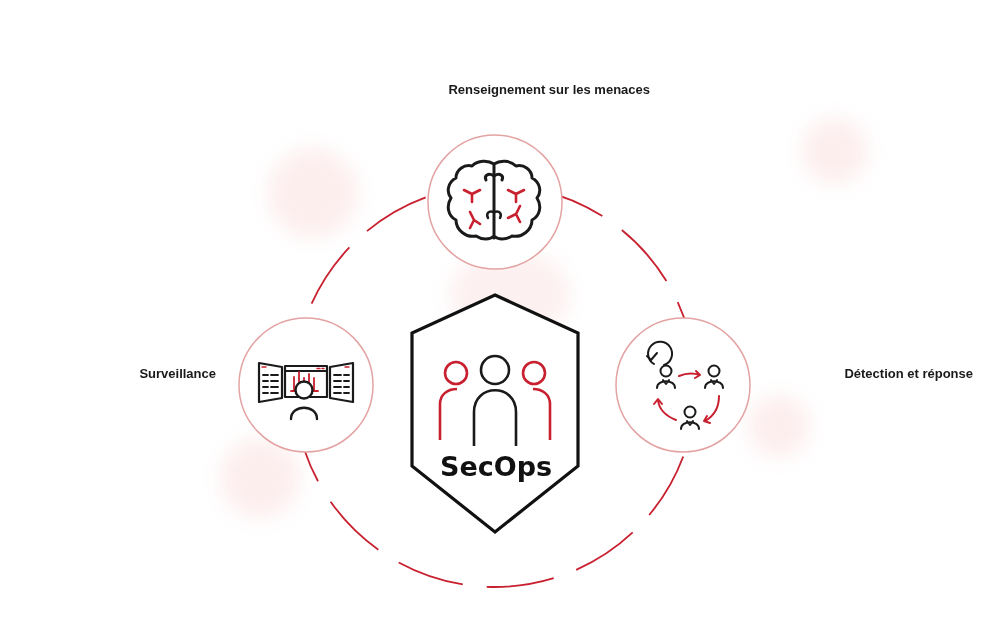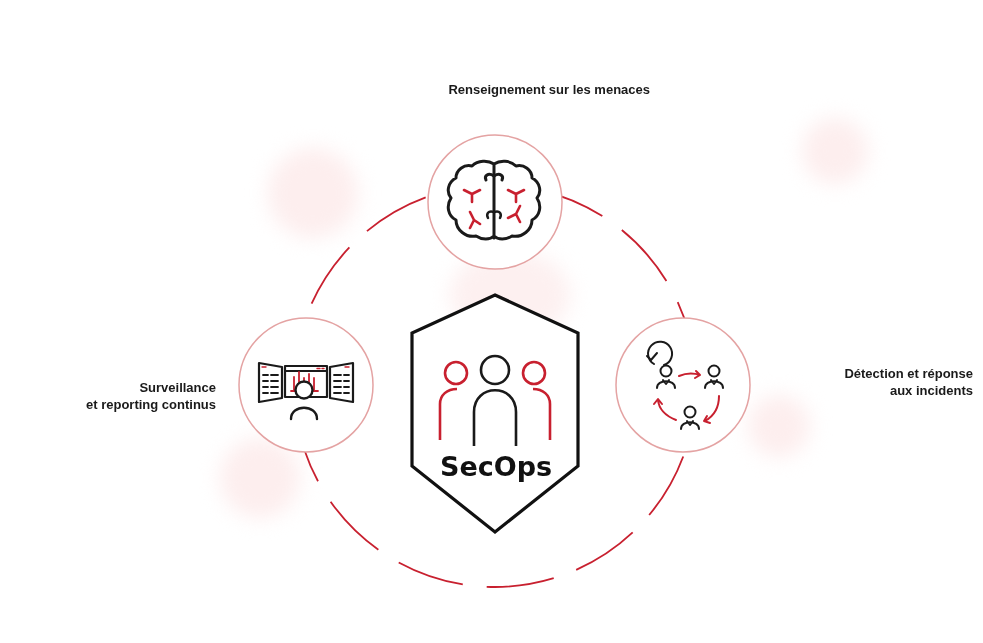--- a/index.html
+++ b/index.html
@@ -98,21 +98,19 @@
       <path d="M474 446 L474 412 C474 383 516 383 516 412 L516 446" stroke="#1a1a1a" stroke-width="2.6"></path>
     </g>
     <text class="secops-text" x="496" y="476" text-anchor="middle" font-size="27" fill="#111111">SecOps</text>
   </g>
 </svg>
 
 <div class="label" style="left:340px;top:81px;width:310px;text-align:right;">
   <span>Renseignement sur les menaces</span>
 </div>
 
-<div class="label" style="left:40px;top:379px;width:176px;text-align:right;">
+<div class="label" style="left:40px;top:365px;width:176px;text-align:right;">
   <span>Surveillance</span>
-  <span>et reporting continus</span>
 </div>
 
 <div class="label" style="left:773px;top:365px;width:200px;text-align:right;">
   <span>Détection et réponse</span>
-  <span>aux incidents</span>
 </div>
 
 </body></html>

